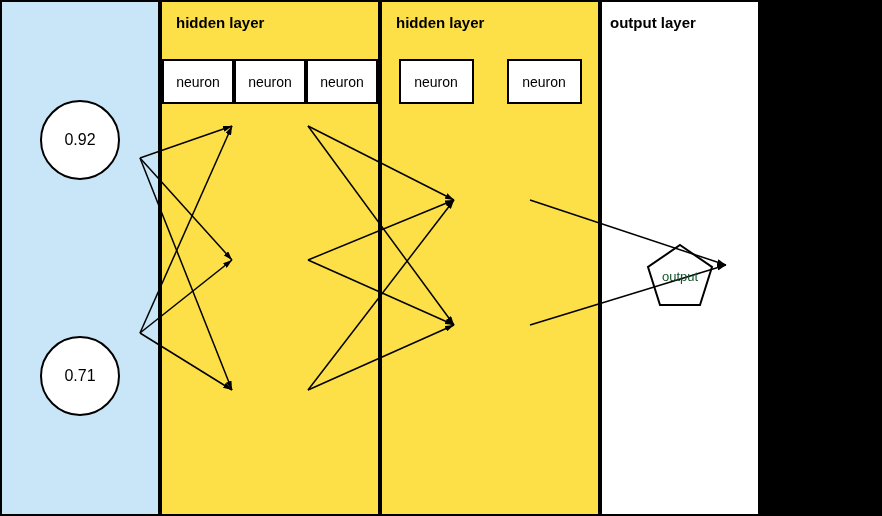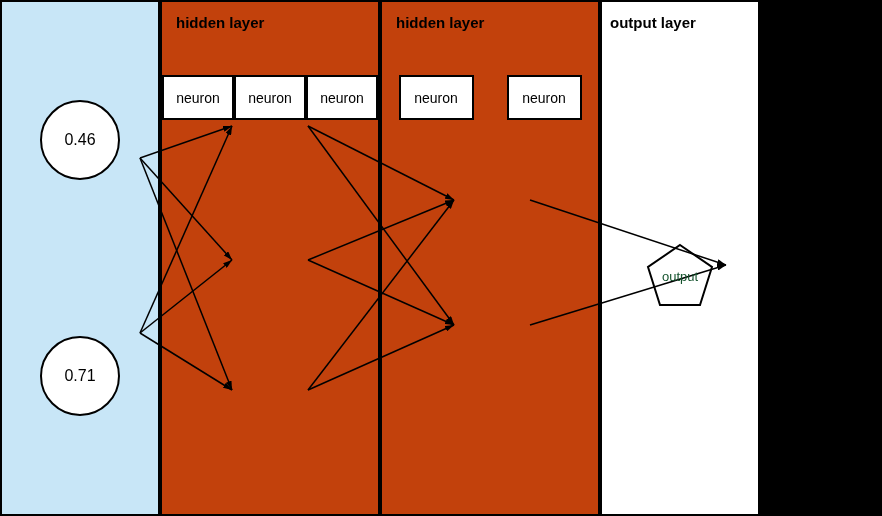--- a/index.html
+++ b/index.html
@@ -59,24 +59,23 @@
       display: flex;
       align-items: center;
       justify-content: center;
       font-size: 16px;
       color: #000;
     }
 
     
     .hidden-layer {
       width: 220px;
-      background: #c2410c;
+      background: #fde047;
       border: 2px solid #000;
       justify-content: flex-start;
-      gap: 16px;
     }
     .hidden-layer .layer-title {
       padding-left: 14px;
       align-self: flex-start;
     }
     .neuron-nodes {
       display: flex;
       flex-direction: row;
       justify-content: space-around;
       flex: 1;
@@ -145,21 +144,21 @@
     }
   </style>
 </head>
 <body>
 
 <div class="diagram">
 
   <div class="layer input-layer">
     <div class="input-nodes">
       <div class="input-circle">
-        <span>0.46</span>
+        <span>0.92</span>
       </div>
       <div class="input-circle">
         <span>0.71</span>
       </div>
     </div>
   </div>
 
   <div class="layer hidden-layer">
     <div class="layer-title">hidden layer</div>
     <div class="neuron-nodes">

